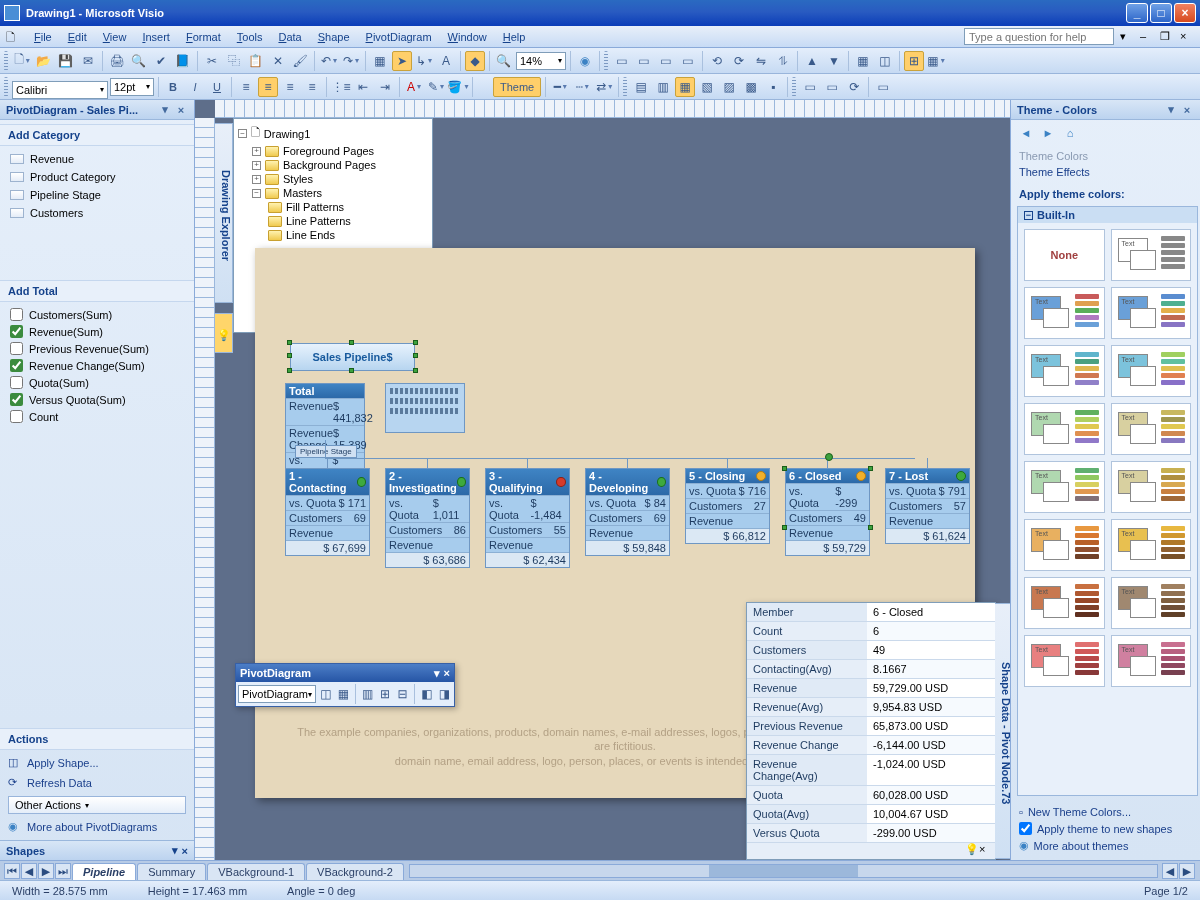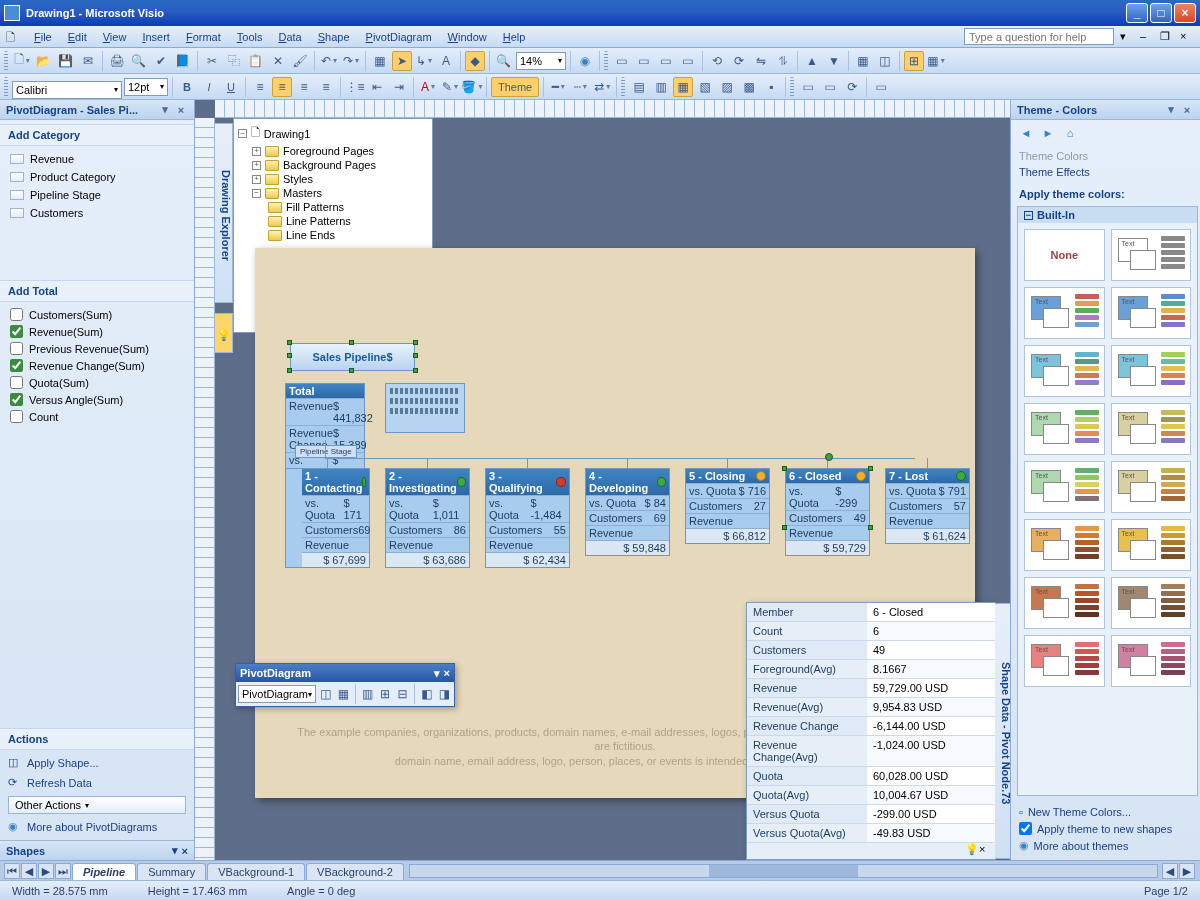--- a/index.html
+++ b/index.html
@@ -22,21 +22,21 @@
 .mdismall{ width:14px;height:14px; display:inline-block; margin-left:2px;}
 
 
 .toolbar-row{ height:26px; background:linear-gradient(#e4eefb,#c6daf3); border-bottom:1px solid #99b5db; display:flex; align-items:center; padding:0 4px; gap:2px; overflow:hidden;}
 .tgrip{ width:4px; height:20px; background:repeating-linear-gradient(#7c99c2 0 1px,transparent 1px 3px); margin-right:2px; border-radius:2px;}
 .tbtn{ width:20px; height:20px; display:flex; align-items:center; justify-content:center; border:1px solid transparent; border-radius:2px; color:#3a5a8a; font-size:12px;}
 .tbtn.active{ background:#ffcf6a; border:1px solid #c9a23b; }
 .tsep{ width:1px; height:20px; background:#a9c0de; margin:0 2px;}
 .tdrop::after{ content:'▾'; font-size:8px; margin-left:2px; color:#5a7bb0;}
 .zoombox{ width:50px; height:18px; border:1px solid #7f9db9; background:#fff; padding:0 3px; display:flex; align-items:center;}
-.fontname{ width:110px;margin-top:6px; }
+.fontname{ width:96px;margin-top:6px; }
 .fontsize{ width:44px; }
 
 
 .main{ display:flex; height:calc(900px - 26px - 22px - 26px - 26px - 20px - 20px); }
 
 
 .leftpane{ width:195px; background:linear-gradient(#e6effa,#d6e4f4); border-right:1px solid #8aaad9; display:flex; flex-direction:column; overflow:hidden;}
 .panehdr{ height:20px; background:linear-gradient(#d8e6f6,#bcd3ef); border-bottom:1px solid #9ab7dc; display:flex; align-items:center; padding:0 6px; color:#15428b; font-weight:bold;}
 .panehdr .sp{ flex:1;}
 .panehdr .pbtn{ width:14px; height:14px; display:flex; align-items:center; justify-content:center; color:#436a9e; cursor:default; margin-left:2px;}
@@ -255,21 +255,21 @@
   <div class="tbtn">≡</div>
   <div class="tsep"></div>
   <div class="tbtn">⋮≡</div>
   <div class="tbtn">⇤</div>
   <div class="tbtn">⇥</div>
   <div class="tsep"></div>
   <div class="tbtn tdrop" style="color:#c00;">A</div>
   <div class="tbtn tdrop">✎</div>
   <div class="tbtn tdrop">🪣</div>
   <div class="tsep"></div>
-  <div class="tbtn active" style="width:auto;padding:0 6px;background:#ffcf6a;">
+  <div class="tbtn active" style="width:auto;padding:0 6px;background:#ffcf6a;margin-left:16px;">
       <span>Theme</span>
     </div>
   <div class="tsep"></div>
   <div class="tbtn tdrop">━</div>
   <div class="tbtn tdrop">┄</div>
   <div class="tbtn tdrop">⇄</div>
   <div class="tsep"></div>
   <div class="tgrip"></div>
   <div class="tbtn">▤</div>
   <div class="tbtn">▥</div>
@@ -333,21 +333,21 @@
         <div class="checkrow">
           <input type="checkbox" checked="" style="">
           <span>Revenue Change(Sum)</span>
         </div>
         <div class="checkrow">
           <input type="checkbox" style="">
           <span>Quota(Sum)</span>
         </div>
         <div class="checkrow">
           <input type="checkbox" checked="" style="">
-          <span>Versus Angle(Sum)</span>
+          <span>Versus Quota(Sum)</span>
         </div>
         <div class="checkrow">
           <input type="checkbox" style="">
           <span>Count</span>
         </div>
       </div>
     <div style="flex:1;"></div>
     <div class="sectionhdr">Actions</div>
     <div class="actions">
       <div class="linkbtn">
@@ -465,21 +465,21 @@
           <div style="margin:4px;height:6px;background:repeating-linear-gradient(90deg,#5a7a9c 0 3px,transparent 3px 5px);"></div>
         </div>
 
         <div class="pipelabel" style="left:40px;top:197px;">Pipeline Stage</div>
 
         <div class="conn" style="left:70px;top:192px;width:1px;height:18px;"></div>
         <div class="conn" style="left:70px;top:210px;width:590px;height:1px;"></div>
 
         <div id="stagenodes">
             <div class="conn" style="left:72px;top:210px;width:1px;height:10px;"></div>
-  <div class="node" style="left:30px;top:220px;padding-left:16px;">
+  <div class="node" style="left:30px;top:220px;">
     <div class="nhead">
                 <span>1 - Contacting</span>
                 <span class="badge ok"></span>
               </div>
     <div class="nrow">
                 <span>vs. Quota</span>
                 <span>$ 171</span>
               </div>
               <div class="nrow">
                 <span>Customers</span>
@@ -658,54 +658,54 @@
             </div>
             <div class="sdrow">
               <div class="k">Count</div>
               <div class="v">6</div>
             </div>
             <div class="sdrow">
               <div class="k">Customers</div>
               <div class="v">49</div>
             </div>
             <div class="sdrow">
-              <div class="k">Foreground(Avg)</div>
+              <div class="k">Contacting(Avg)</div>
               <div class="v">8.1667</div>
             </div>
             <div class="sdrow">
               <div class="k">Revenue</div>
               <div class="v">59,729.00 USD</div>
             </div>
             <div class="sdrow">
               <div class="k">Revenue(Avg)</div>
               <div class="v">9,954.83 USD</div>
             </div>
             <div class="sdrow">
+              <div class="k">Previous Revenue</div>
+              <div class="v">65,873.00 USD</div>
+            </div>
+            <div class="sdrow">
               <div class="k">Revenue Change</div>
               <div class="v">-6,144.00 USD</div>
             </div>
             <div class="sdrow">
               <div class="k">Revenue Change(Avg)</div>
               <div class="v">-1,024.00 USD</div>
             </div>
             <div class="sdrow">
               <div class="k">Quota</div>
               <div class="v">60,028.00 USD</div>
             </div>
             <div class="sdrow">
               <div class="k">Quota(Avg)</div>
               <div class="v">10,004.67 USD</div>
             </div>
             <div class="sdrow">
               <div class="k">Versus Quota</div>
               <div class="v">-299.00 USD</div>
-            </div>
-            <div class="sdrow">
-              <div class="k">Versus Quota(Avg)</div>
-              <div class="v">-49.83 USD</div>
             </div>
           </div>
         <div class="sdfoot">
             <span class="b">💡</span>
             <span class="b">×</span>
           </div>
       </div>
     </div>
   </div>
 

